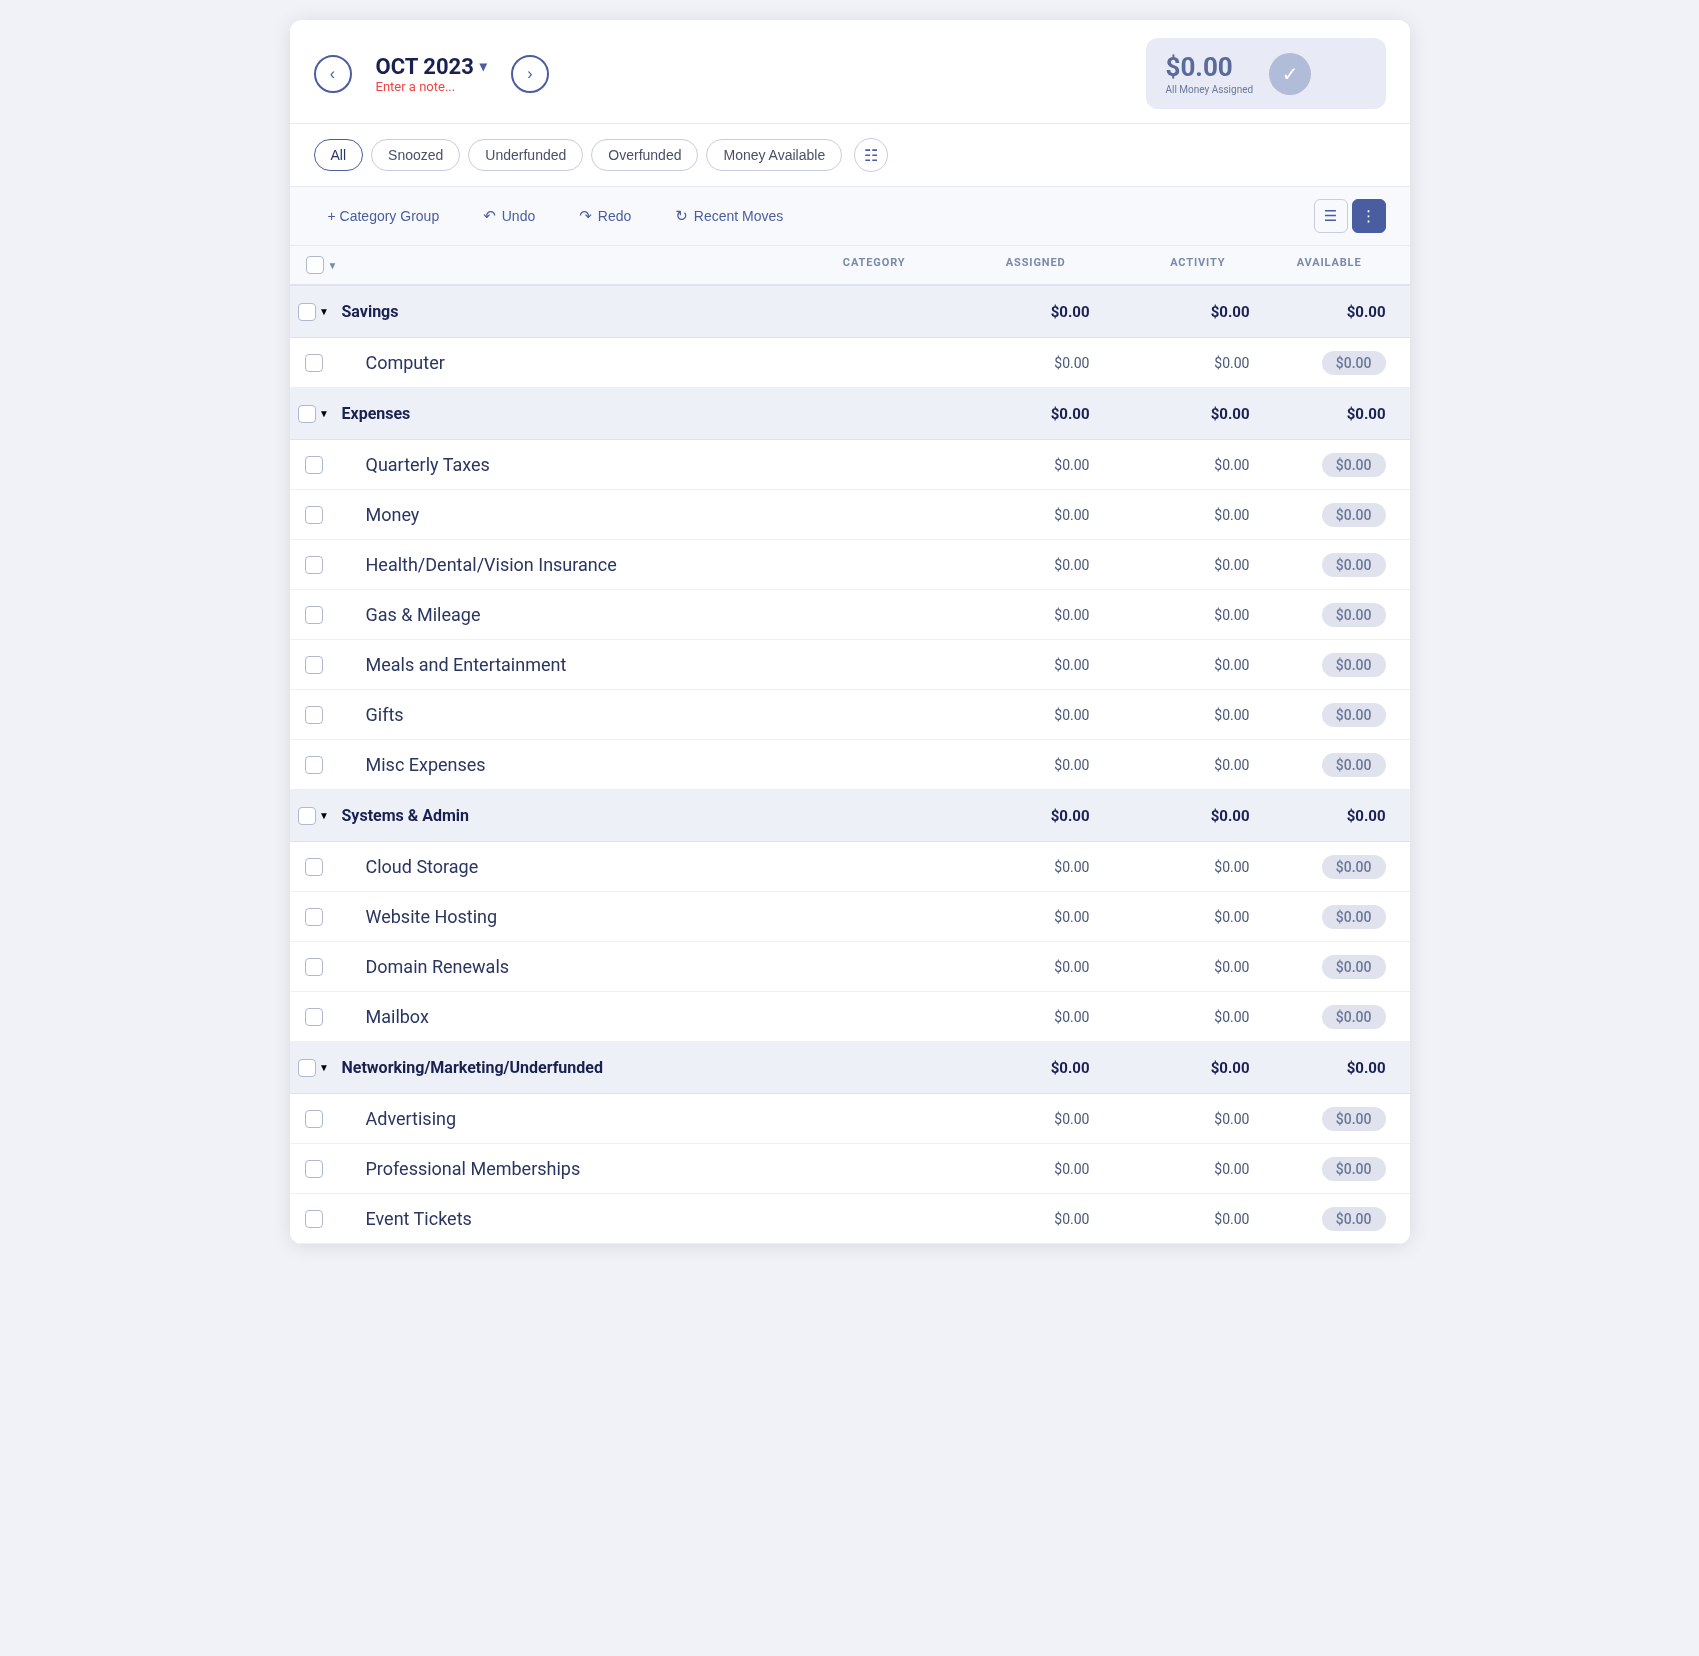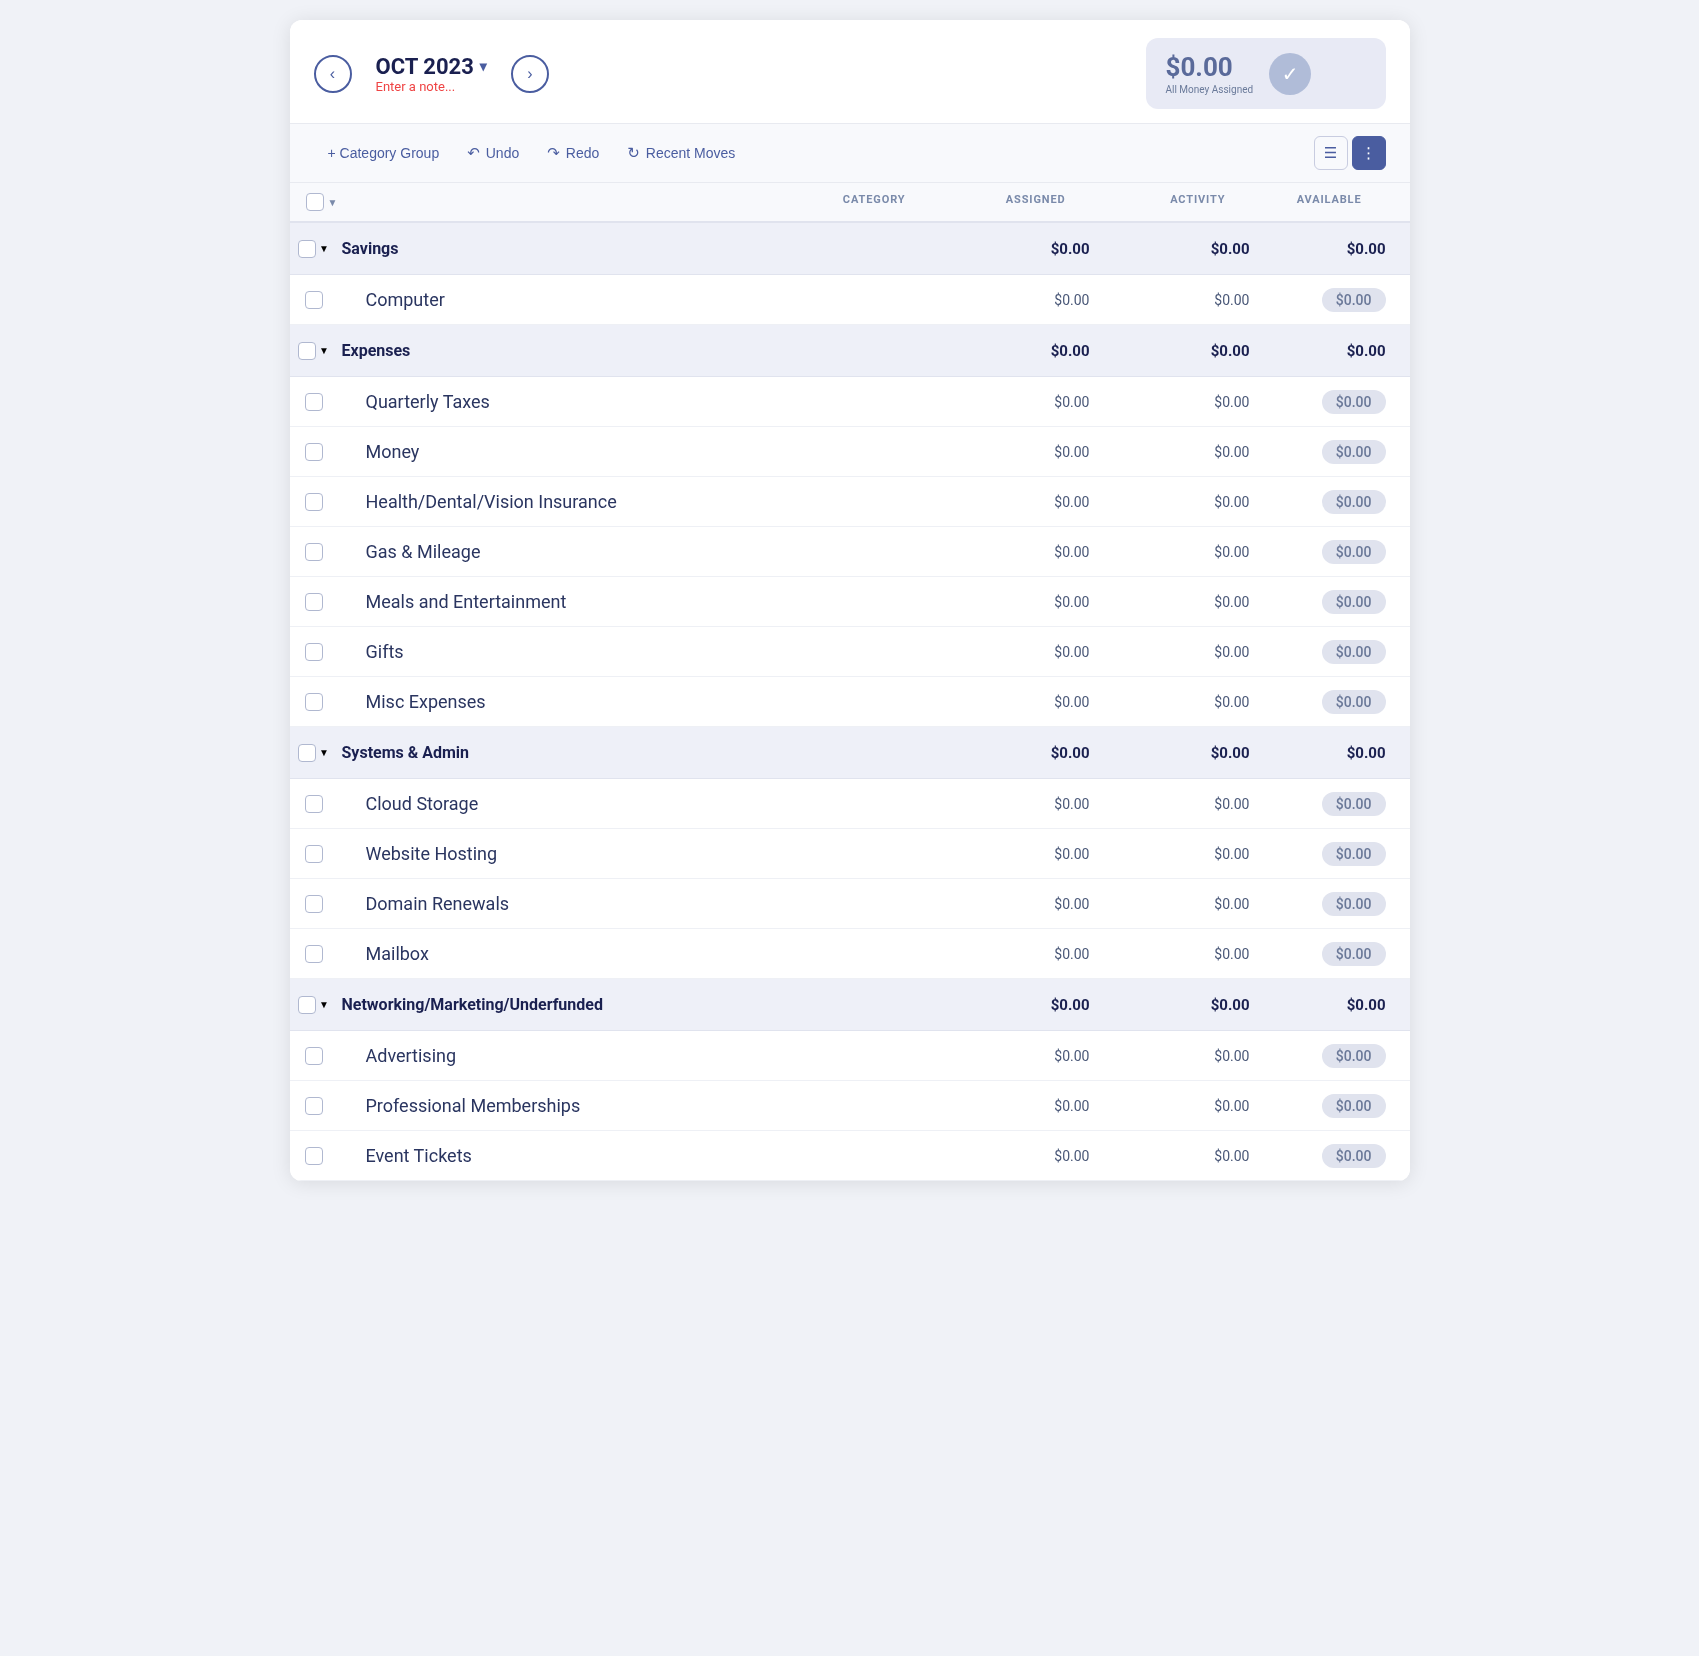--- a/index.html
+++ b/index.html
@@ -123,21 +123,21 @@
       cursor: pointer;
       color: #4a5da0;
       font-size: 16px;
       margin-left: 4px;
     }
 
     
     .toolbar {
       display: flex;
       align-items: center;
-      gap: 0;
+      gap: 16px;
       padding: 12px 24px;
       border-bottom: 1px solid #e8eaf0;
       background: #f8f9fc;
     }
     .toolbar-btn {
       display: flex;
       align-items: center;
       gap: 6px;
       padding: 7px 14px;
       border-radius: 8px;
@@ -304,20 +304,30 @@
       <div>
         <div class="money-amount">$0.00</div>
         <div class="money-label">All Money Assigned</div>
       </div>
       <div class="check-circle">
         <span>✓</span>
       </div>
     </div>
   </div>
 
+  <div class="filter-bar">
+    <button class="filter-btn active">All</button>
+    <button class="filter-btn">Snoozed</button>
+    <button class="filter-btn">Underfunded</button>
+    <button class="filter-btn">Overfunded</button>
+    <button class="filter-btn">Money Available</button>
+    <button class="filter-icon-btn">
+      <span>☷</span>
+    </button>
+  </div>
 
   <div class="toolbar">
     <button class="toolbar-btn add-btn">
       <span>+ Category Group</span>
     </button>
     <button class="toolbar-btn">
       <span class="icon">↶</span>
       <span>Undo</span>
     </button>
     <button class="toolbar-btn">

